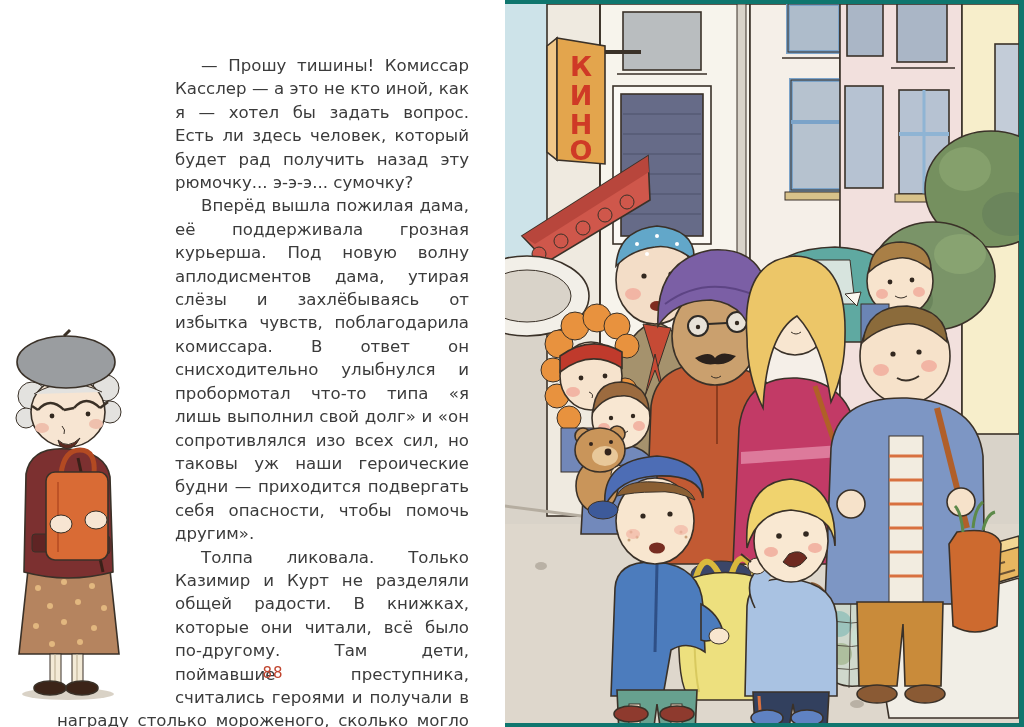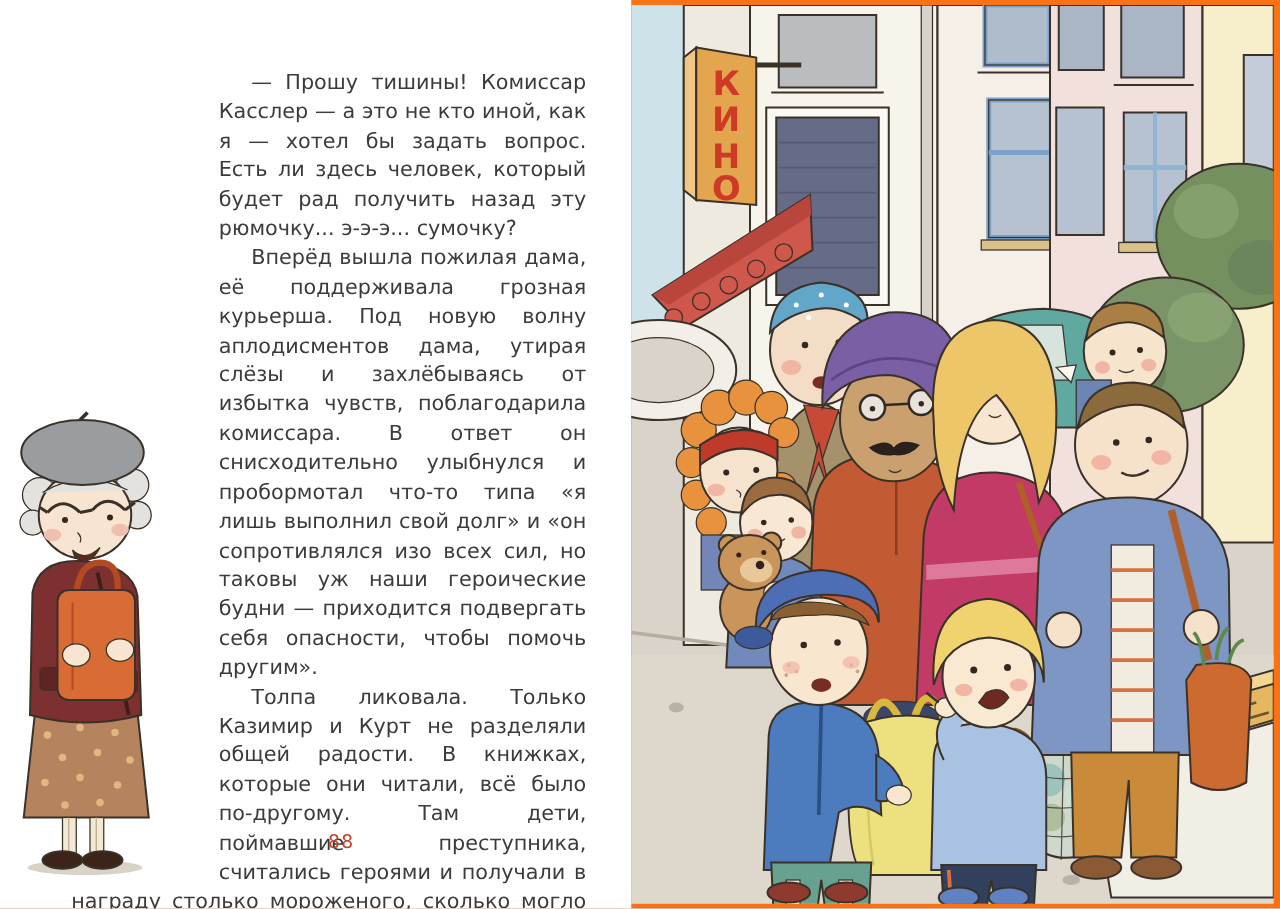--- a/index.html
+++ b/index.html
@@ -1,16 +1,16 @@
 <!DOCTYPE html>
 <html><head>
 <meta charset="utf-8">
 <style>
   html,body{margin:0;padding:0;background:#ffffff;}
-  .spread{position:relative;width:1024px;height:727px;background:#f97316;overflow:hidden;
+  .spread{position:relative;width:1024px;height:727px;background:#0f766e;overflow:hidden;
           font-family:"DejaVu Sans","Liberation Sans",sans-serif;}
   
   .left-page{position:absolute;left:0;top:0;width:505px;height:727px;background:#fff;}
   .text-block{position:absolute;left:57px;top:54px;width:412px;color:#3b3b3b;
               font-size:16.6px;line-height:23.4px;text-align:justify;}
   .text-block p{margin:0;text-indent:26px;}
   .lady-float{float:left;width:118px;height:372px;margin-top:268px;}
   .lady-art{position:absolute;left:6px;top:322px;}
   .page-number{position:absolute;left:67px;top:664px;width:412px;text-align:center;
                color:#c0442e;font-weight:normal;font-size:15px;letter-spacing:1px;}

